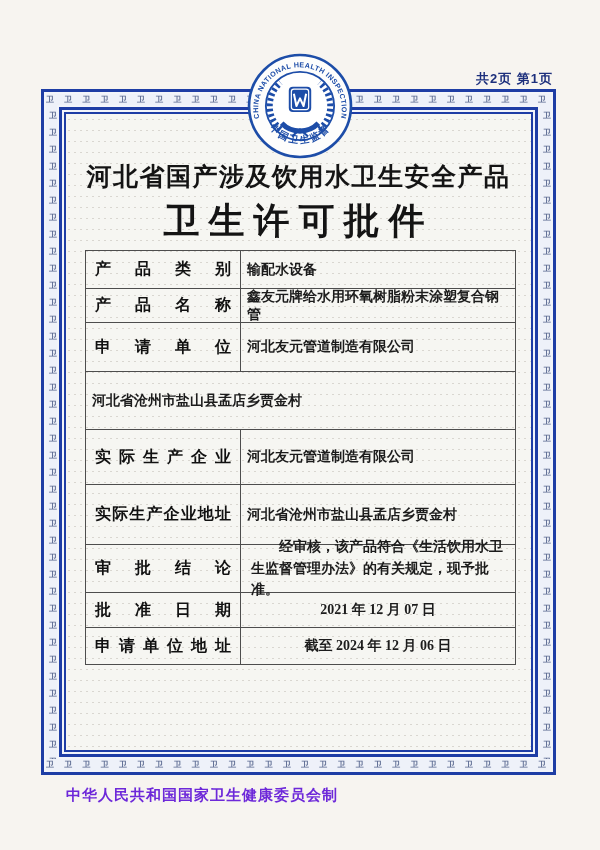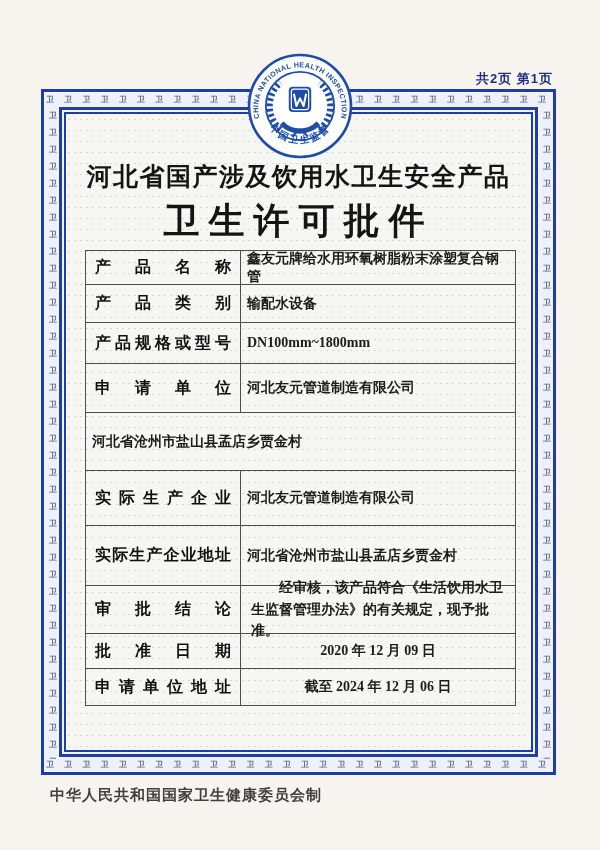--- a/index.html
+++ b/index.html
@@ -65,23 +65,23 @@
   .val {
     flex:1; display:flex; align-items:center; padding:0 6px;
     font-family:"Liberation Serif", serif; font-weight:bold;
     font-size:14px; color:#1c1c1c;
   }
   .val.v-center { justify-content:center; }
   .val.v-conclusion span { display:block; text-indent:2em; line-height:1.55; padding:2px 4px; }
 
   
   .footer {
-    position:absolute; left:50px; top:786px;
+    position:absolute; left:66px; top:786px;
     font-family:"Liberation Serif", serif;
-    font-size:15px; font-weight:bold; color:#404040; letter-spacing:1px;
+    font-size:15px; font-weight:bold; color:#6d28d9; letter-spacing:1px;
   }
 </style>
 </head>
 <body>
 
 <div class="page-info">共2页  第1页</div>
 
 <div class="frame">
   <div class="band-strip band-top">卫 卫 卫 卫 卫 卫 卫 卫 卫 卫 卫 卫 卫 卫 卫 卫 卫 卫 卫 卫 卫 卫 卫 卫 卫 卫 卫 卫 卫 卫 卫 卫 卫 卫 卫 卫 卫 卫 卫 卫 卫 卫 卫 卫 卫 卫 卫 卫 卫 卫 卫 卫 卫 卫 卫 卫 卫 卫 卫 卫 卫 卫 卫 卫 卫 卫 卫 卫 卫 卫 </div>
   <div class="band-strip band-bottom">卫 卫 卫 卫 卫 卫 卫 卫 卫 卫 卫 卫 卫 卫 卫 卫 卫 卫 卫 卫 卫 卫 卫 卫 卫 卫 卫 卫 卫 卫 卫 卫 卫 卫 卫 卫 卫 卫 卫 卫 卫 卫 卫 卫 卫 卫 卫 卫 卫 卫 卫 卫 卫 卫 卫 卫 卫 卫 卫 卫 卫 卫 卫 卫 卫 卫 卫 卫 卫 卫 </div>
@@ -90,37 +90,31 @@
 
   <div class="inner-line1">
     <div class="inner-line2">
 
       <div class="title-block">
         <div class="title-line1">河北省国产涉及饮用水卫生安全产品</div>
         <div class="title-line2">卫生许可批件</div>
       </div>
 
       <div class="cert-table">
-        <div class="row" style="height:34px">
-          <div class="lbl">
-              <span>产品名称</span>
-            </div>
-          <div class="val">鑫友元牌给水用环氧树脂粉末涂塑复合钢管</div>
-        </div>
         <div class="row" style="height:38px">
           <div class="lbl">
               <span>产品类别</span>
             </div>
           <div class="val">输配水设备</div>
         </div>
-        <div class="row" style="height:41px">
+        <div class="row" style="height:34px">
           <div class="lbl">
-              <span>产品规格或型号</span>
+              <span>产品名称</span>
             </div>
-          <div class="val">DN100mm~1800mm</div>
+          <div class="val">鑫友元牌给水用环氧树脂粉末涂塑复合钢管</div>
         </div>
         <div class="row" style="height:49px">
           <div class="lbl">
               <span>申请单位</span>
             </div>
           <div class="val">河北友元管道制造有限公司</div>
         </div>
         <div class="row" style="height:58px">
           <div class="val">河北省沧州市盐山县孟店乡贾金村</div>
         </div>
@@ -141,21 +135,21 @@
               <span>审批结论</span>
             </div>
           <div class="val v-conclusion">
               <span>经审核，该产品符合《生活饮用水卫生监督管理办法》的有关规定，现予批准。</span>
             </div>
         </div>
         <div class="row" style="height:35px">
           <div class="lbl">
               <span>批准日期</span>
             </div>
-          <div class="val v-center">2020 年 12 月 09 日</div>
+          <div class="val v-center">2021 年 12 月 07 日</div>
         </div>
         <div class="row" style="height:37px">
           <div class="lbl">
               <span>申请单位地址</span>
             </div>
           <div class="val v-center">截至 2024 年 12 月 06 日</div>
         </div>
       </div>
 
     </div>

